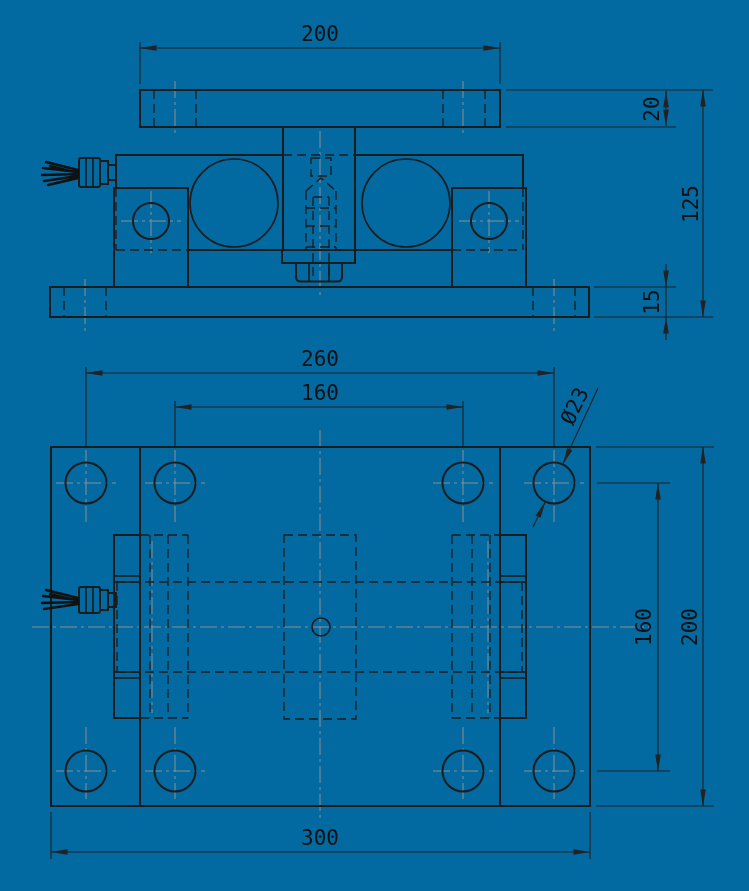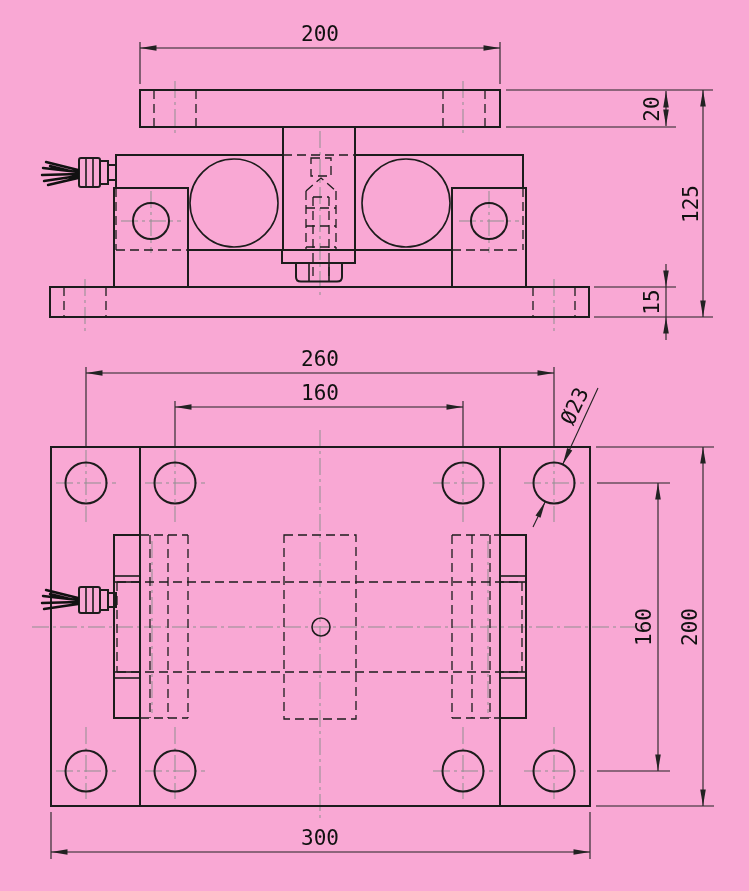--- a/index.html
+++ b/index.html
@@ -1,16 +1,16 @@
 <!DOCTYPE html>
 <html><head>
 <meta charset="utf-8">
 <style>
   html,body{margin:0;padding:0;background:#ffffff;}
-  .page{position:relative;width:749px;height:891px;background:#f9a8d4;overflow:hidden;
+  .page{position:relative;width:749px;height:891px;background:#0369a1;overflow:hidden;
         font-family:"DejaVu Sans Mono", monospace;}
   svg{display:block;}
   
   .ol{stroke:#1c1c1c;stroke-width:2;fill:none;stroke-linecap:square;}
   .ol-thin{stroke:#1c1c1c;stroke-width:1.6;fill:none;}
   
   .hl{stroke:#1c1c1c;stroke-width:1.3;fill:none;stroke-dasharray:9 5;}
   
   .cl{stroke:#8f8f8f;stroke-width:1;fill:none;stroke-dasharray:17 4 3 4;}
   

